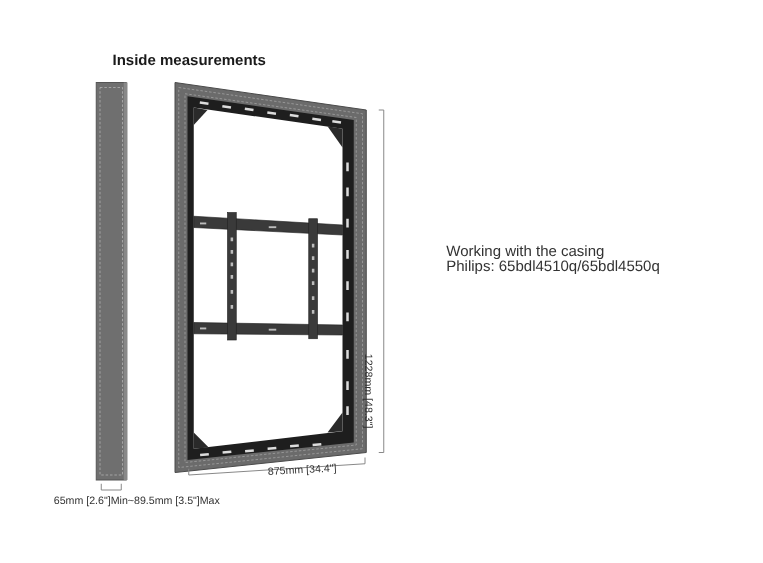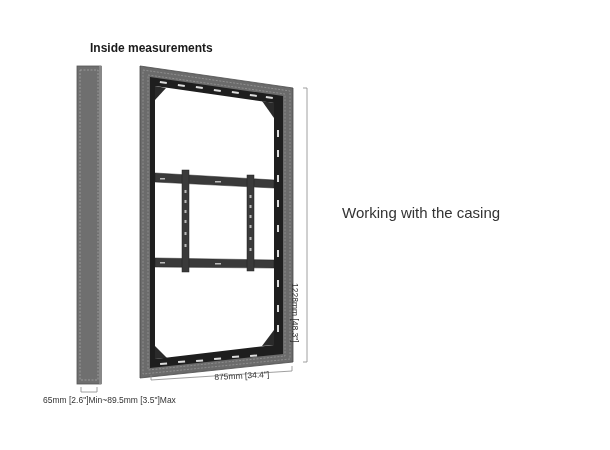--- a/index.html
+++ b/index.html
@@ -1,20 +1,20 @@
 <!DOCTYPE html>
 <html><head>
 <meta charset="utf-8">
 <style>
   html, body { margin: 0; padding: 0; background: #ffffff; }
   body { width: 610px; height: 450px; position: relative; overflow: hidden;
          font-family: "Liberation Sans", sans-serif; color: #222; }
   .title { position: absolute; left: 90px; top: 41px; font-size: 12px; font-weight: bold; color: #1a1a1a; text-align: center; }
   .drawing { position: absolute; left: 0; top: 0; width: 610px; height: 450px; }
-  .info { position: absolute; left: 342px; top: 195px; font-size: 15px; line-height: 12px; color: #333; margin-top: 12px; }
+  .info { position: absolute; left: 357px; top: 195px; font-size: 12px; line-height: 12px; color: #333; }
   .info p { margin: 0; }
   .info .gap { height: 12px; }
   .dim { position: absolute; font-size: 8.5px; color: #333; white-space: nowrap; }
   .dim-depth { left: 43px; top: 395px; }
   .dim-width { left: 214px; top: 372px; transform: rotate(-3deg); transform-origin: left top; }
   .dim-height { left: 300px; top: 283px; transform: rotate(90deg); transform-origin: left top; }
 </style>
 </head>
 <body>
 
@@ -108,14 +108,15 @@
 
   <path d="M151 375 L151 380 L292 371 L292 366" fill="none" stroke="#888" stroke-width="0.8"></path>
 </svg>
 
 <div class="dim dim-height">1228mm [48.3"]</div>
 <div class="dim dim-width">875mm [34.4"]</div>
 <div class="dim dim-depth">65mm [2.6"]Min~89.5mm [3.5"]Max</div>
 
 <div class="info">
   <p>Working with the casing</p>
+  <p>Philips: 65bdl4510q/65bdl4550q</p>
   <div class="gap"></div>
 </div>
 
 </body></html>

